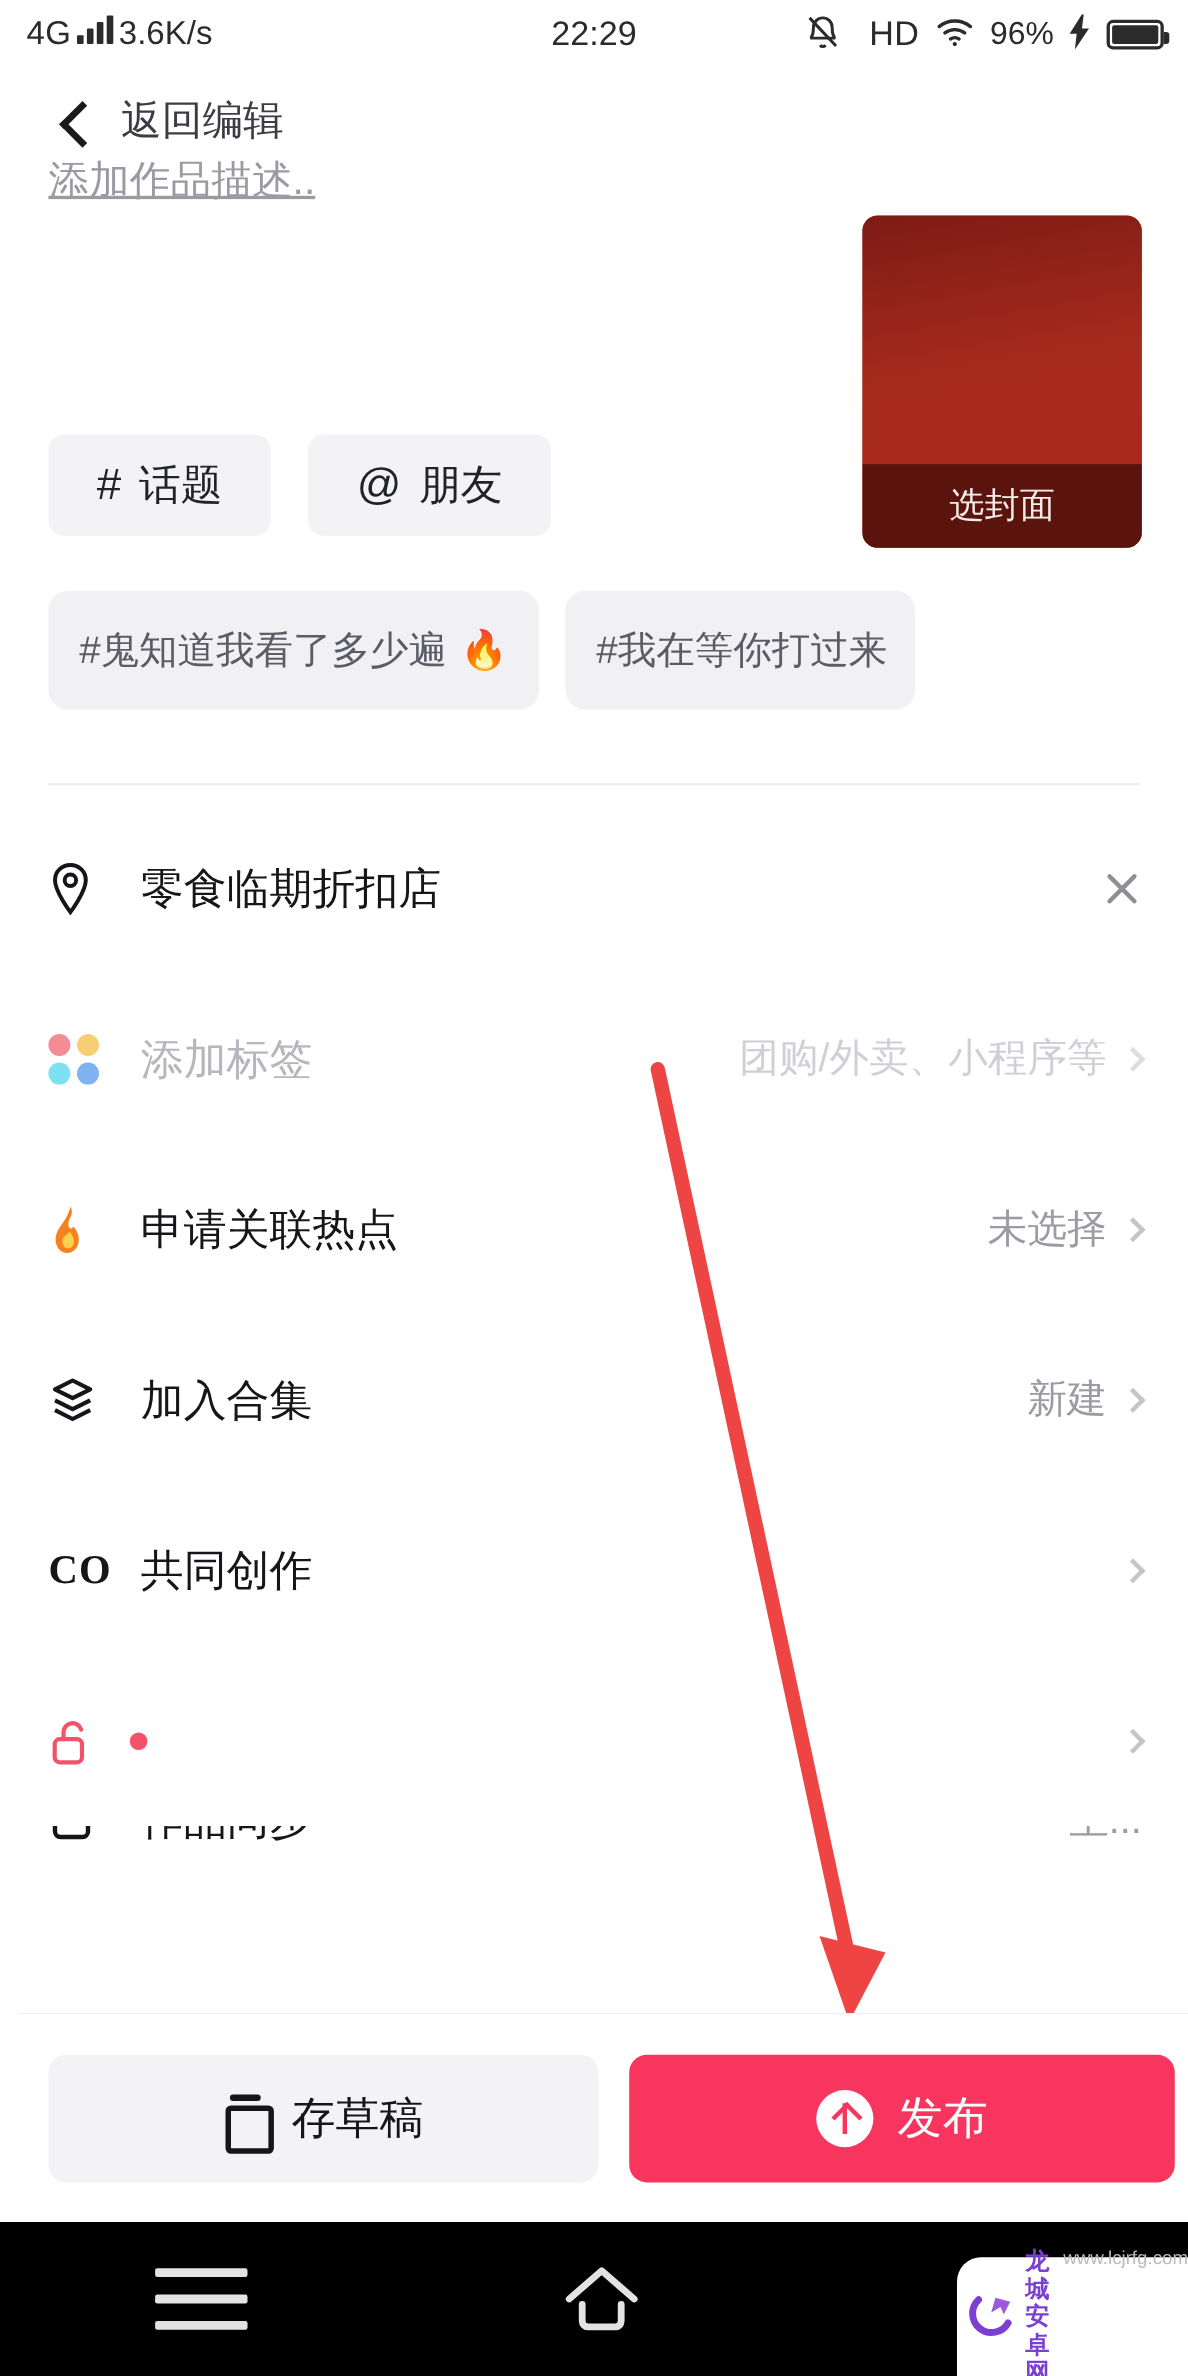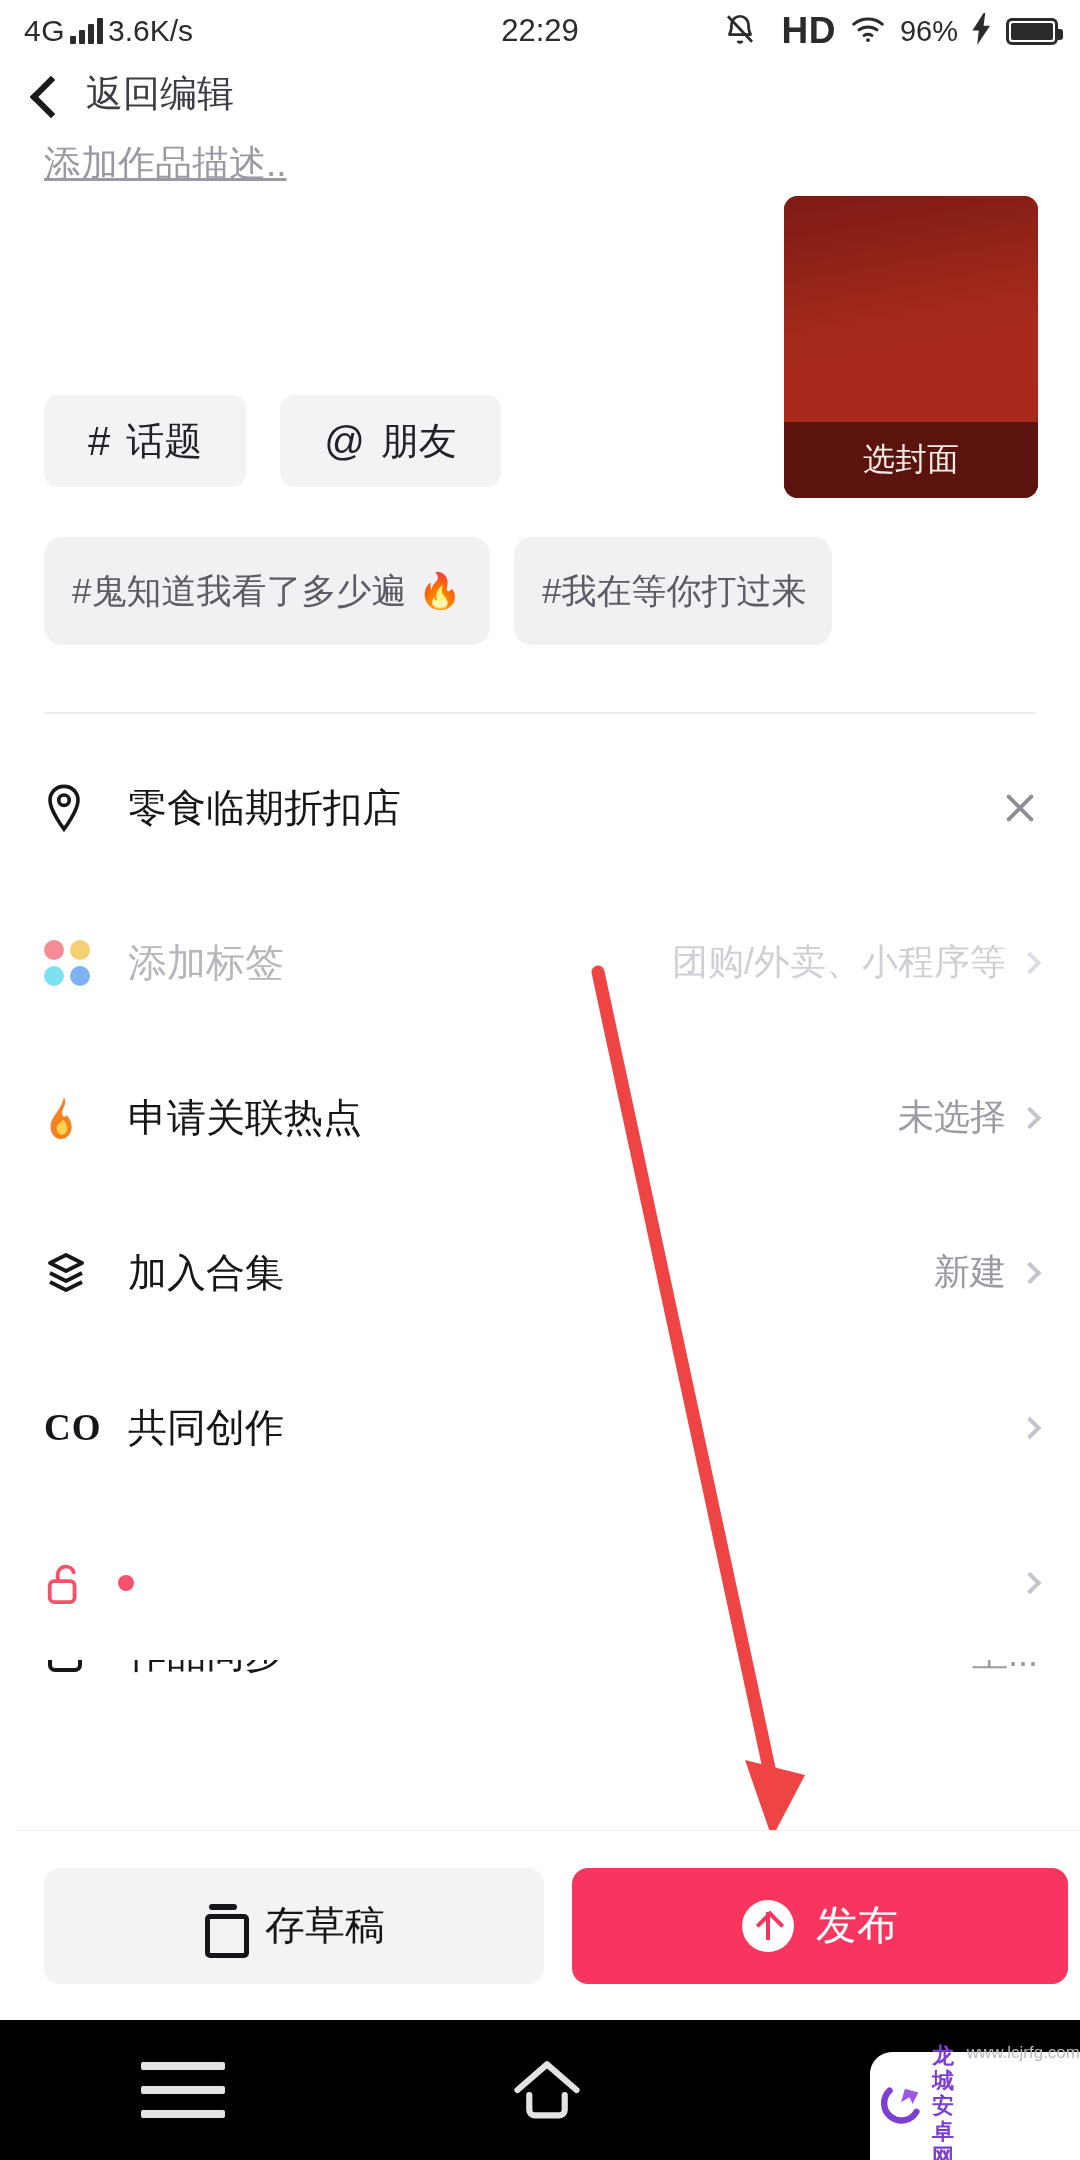--- a/index.html
+++ b/index.html
@@ -9,53 +9,53 @@
     font-family:"Liberation Sans", "DejaVu Sans", sans-serif;
     overflow:hidden;
   }
   .phone { position:relative; width:1080px; height:2160px; background:#fff; }
 
   
   .statusbar {
     position:absolute; top:0; left:0; width:1080px; height:62px;
     display:flex; align-items:center; color:#2b2b2b;
   }
-  .sb-left { display:flex; align-items:center; gap:5px; margin-left:24px; }
+  .sb-left { display:flex; gap:5px; margin-left:24px; }
   .sb-net { font-size:30px; font-weight:400; letter-spacing:0.5px; }
   .sb-speed { font-size:30px; font-weight:400; }
   .sig { display:flex; align-items:flex-end; gap:3px; height:26px; }
   .sig i { display:block; width:6px; background:#2b2b2b; border-radius:1px; }
   .sig i:nth-child(1){height:8px;}
   .sig i:nth-child(2){height:14px;}
   .sig i:nth-child(3){height:20px;}
   .sig i:nth-child(4){height:26px;}
   .sb-time {
     position:absolute; left:0; right:0; text-align:center;
     font-size:31px; font-weight:400; color:#2b2b2b;
   }
   .sb-right {
     margin-left:auto; margin-right:22px;
     display:flex; align-items:center; gap:13px;
   }
-  .sb-hd { font-size:37px; font-weight:700; letter-spacing:0.5px;margin-left:12px; }
+  .sb-hd { font-size:31px; font-weight:400; letter-spacing:0.5px;margin-left:12px; }
   .sb-batt-pct { font-size:29px; }
   .batt-shell {
     width:52px; height:27px; border:3px solid #2b2b2b; border-radius:6px;
     position:relative; display:flex; align-items:center; padding:2px;
   }
   .batt-shell::after{
     content:""; position:absolute; right:-8px; top:8px;
     width:5px; height:11px; background:#2b2b2b; border-radius:0 3px 3px 0;
   }
   .batt-fill { width:100%; height:100%; background:#2b2b2b; border-radius:2px; }
 
   
   .header {
-    position:absolute; top:46px; left:0; width:1079px; height:96px;
-    display:flex; align-items:center; padding-left:28px;
+    position:absolute; top:62px; left:0; width:1079px; height:96px;
+    display:flex; align-items:center; padding-left:52px;
   }
   .back-chev { width:28px; height:28px; position:relative; margin-right:30px; }
   .back-chev::before{
     content:""; position:absolute; left:8px; top:2px;
     width:24px; height:24px; border-left:6px solid #1a1a1a; border-bottom:6px solid #1a1a1a;
     transform:rotate(45deg);
   }
   .header-title { font-size:37px; color:#3c3c44; }
 
   

